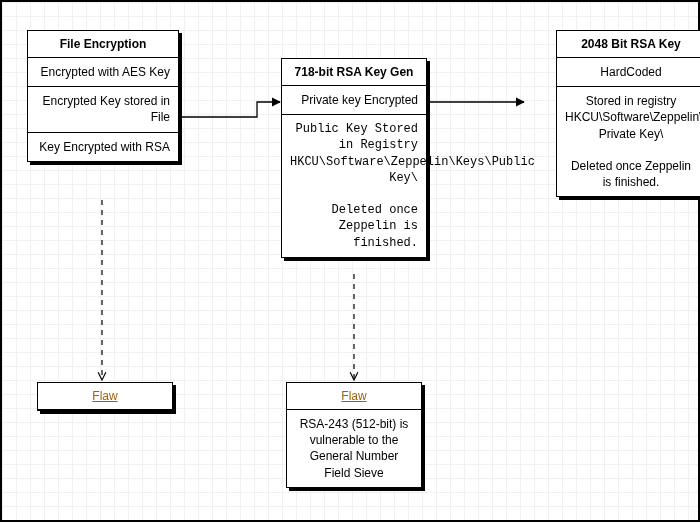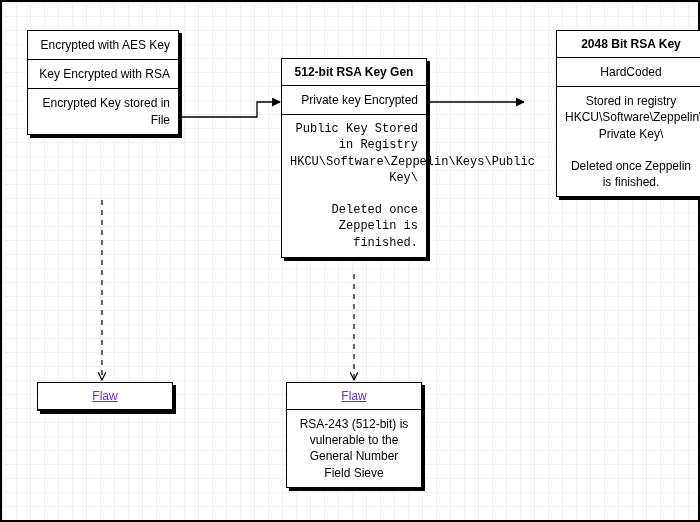--- a/index.html
+++ b/index.html
@@ -30,21 +30,21 @@
     box-shadow: 3px 3px 0 #000;
     box-sizing: border-box;
   }
   .box-title {
     font-weight: bold;
     text-align: center;
     padding: 6px 4px;
     border-bottom: 1px solid #000;
   }
   .box-title.flaw {
-    color: #6d28d9;
+    color: #a16207;
     text-decoration: underline;
     font-weight: normal;
   }
   .box-cell {
     padding: 6px 8px;
     border-bottom: 1px solid #000;
     text-align: right;
     line-height: 1.35;
   }
   .box-cell.center { text-align: center; }
@@ -81,27 +81,28 @@
     <path d="M 177 115 L 255 115 L 255 100 L 278 100" fill="none" stroke="#000" stroke-width="1.3" marker-end="url(#arrow)"></path>
 
     <path d="M 425 100 L 522 100" fill="none" stroke="#000" stroke-width="1.3" marker-end="url(#arrow)"></path>
 
     <path d="M 100 198 L 100 378" fill="none" stroke="#000" stroke-width="1.2" stroke-dasharray="5,5" marker-end="url(#arrowOpen)"></path>
 
     <path d="M 352 272 L 352 378" fill="none" stroke="#000" stroke-width="1.2" stroke-dasharray="5,5" marker-end="url(#arrowOpen)"></path>
   </svg>
 
   <div class="box" style="left:25px; top:28px; width:152px;">
+    <div class="box-title">File Encryption</div>
     <div class="box-cell">Encrypted with AES Key</div>
+    <div class="box-cell">Encrypted Key stored in File</div>
     <div class="box-cell">Key Encrypted with RSA</div>
-    <div class="box-cell">Encrypted Key stored in File</div>
   </div>
 
   <div class="box" style="left:279px; top:56px; width:146px;">
-    <div class="box-title">512-bit RSA Key Gen</div>
+    <div class="box-title">718-bit RSA Key Gen</div>
     <div class="box-cell">Private key Encrypted</div>
     <div class="box-cell" style="white-space:pre-line;font-family:Liberation Mono, monospace;">Public Key Stored in Registry HKCU\Software\Zeppelin\Keys\Public Key\
 
 Deleted once Zeppelin is finished.</div>
   </div>
 
   <div class="box" style="left:554px; top:28px; width:150px;">
     <div class="box-title">2048 Bit RSA Key</div>
     <div class="box-cell center">HardCoded</div>
     <div class="box-cell center" style="white-space:pre-line;">Stored in registry HKCU\Software\Zeppelin\Keys\Encrypted Private Key\

